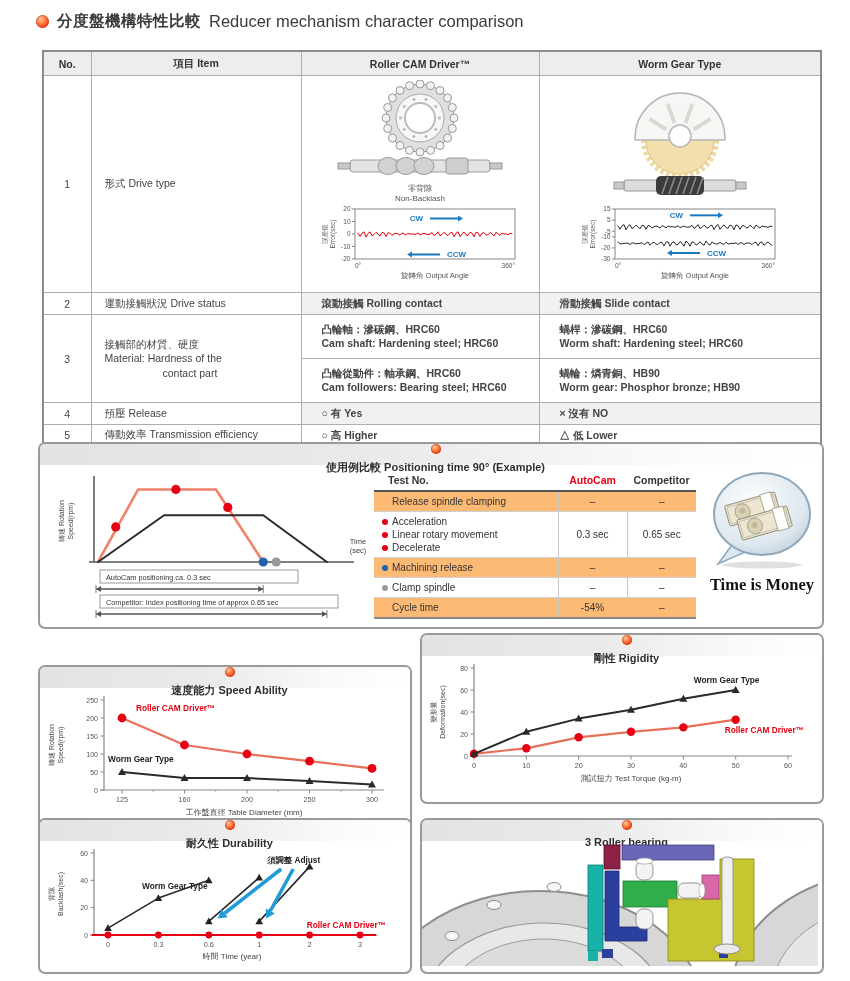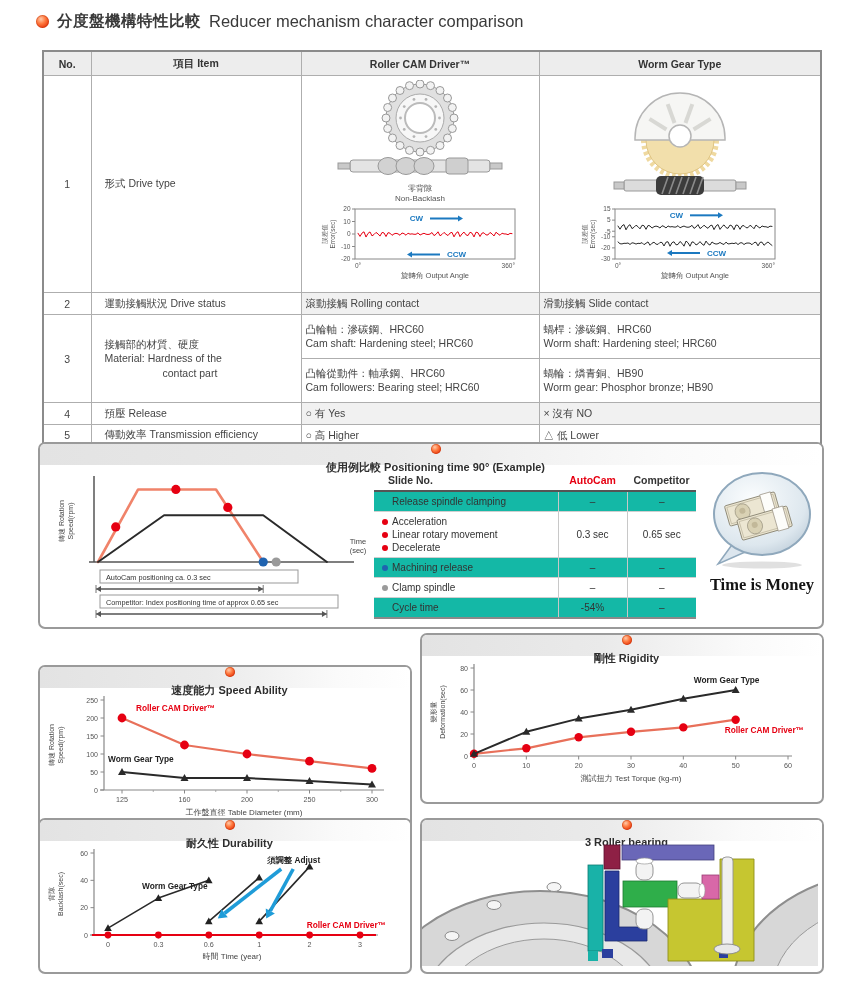--- a/index.html
+++ b/index.html
@@ -13,21 +13,21 @@
   .bullet.big{width:13px;height:13px;}
   .t-zh{font-size:15.5px;font-weight:bold;color:#3a3a3a;letter-spacing:.5px;}
   .t-en{font-size:16.5px;color:#3a3a3a;}
   
   .main-table{position:absolute;left:42px;top:50px;width:778px;border-collapse:collapse;
               font-size:10.5px;color:#444;border:2px solid #8b8b8b;table-layout:fixed;}
   .main-table th,.main-table td{border:1px solid #aeaeae;}
   .main-table th{background:#ededed;font-weight:600;color:#333;height:21px;font-size:10.5px;}
   .main-table td.no{text-align:center;}
   .main-table td.item{padding-left:13px;}
-  .main-table td.cell{padding:3px 4px;line-height:1.25;}
+  .main-table td.cell{padding:3px 20px;line-height:1.25;font-weight:bold;}
   .main-table tr.vshade td.v{background:#f1f1f1;}
   .h204{height:204px;}.h22{height:22px;}.h44{height:44px;}
   .figcell{vertical-align:top;text-align:center;padding:4px 2px 2px 2px;}
   .cap{font-size:8px;color:#555;line-height:1.2;height:20px;}
   .item3 div{line-height:1.35;}
   .item3 .ind{padding-left:58px;}
   .item3{padding-left:13px;}
   
   .panel{position:absolute;background:#fff;border:2px solid #9a9a9a;border-radius:7px;overflow:hidden;}
   .panel-head{height:21px;display:flex;align-items:center;gap:6px;padding-left:9px;
@@ -40,21 +40,21 @@
   #bearing-panel{left:420px;top:818px;width:400px;height:152px;}
   #pos-chart{position:absolute;left:8px;top:24px;}
   
   .pos-table{position:absolute;left:334px;top:26px;width:322px;border-collapse:collapse;
              font-size:10px;color:#333;table-layout:fixed;}
   .pos-table th{font-size:10.5px;font-weight:bold;border-bottom:2px solid #555;padding:4px 2px;text-align:center;}
   .pos-table th.lblh{text-align:left;padding-left:14px;width:168px;}
   .pos-table th.autocam{color:#e60012;}
   .pos-table td{border-bottom:1px solid #cfcfcf;padding:3px 3px;}
   .pos-table td.val{text-align:center;border-left:1px solid #c8c8c8;}
-  .pos-table tr.shade td{background:#14b8a6;}
+  .pos-table tr.shade td{background:#fdba74;}
   .pos-table tr:last-child td{border-bottom:2px solid #8a8a8a;}
   .pos-table td.lbl{padding-left:6px;line-height:1.3;}
   .dot{display:inline-block;width:6px;height:6px;border-radius:50%;margin:0 4px 1px 2px;vertical-align:middle;}
   .dot-red{background:#e60012;}.dot-blue{background:#1f63b0;}.dot-gray{background:#9b9b9b;}
   .dot-none{background:transparent;}
   .money{position:absolute;left:662px;top:26px;width:120px;text-align:center;}
   .money-label{font-family:"Liberation Serif",serif;font-size:16.5px;font-weight:bold;color:#141414;margin-top:1px;}
   .chart-box{width:100%;}
 </style>
 </head>
@@ -304,21 +304,21 @@
           <line x1="48" y1="142" x2="48" y2="150" stroke="#777" stroke-width="1"></line>
           <line x1="278.91999999999996" y1="142" x2="278.91999999999996" y2="150" stroke="#777" stroke-width="1"></line>
           <line x1="48" y1="146" x2="273.91999999999996" y2="146" stroke="#555" stroke-width="1.2"></line>
           <path d="M 278.91999999999996 146 L 273.91999999999996 149 L 273.91999999999996 143 Z" fill="#555"></path>
           <line x1="278.91999999999996" y1="146" x2="53" y2="146" stroke="#555" stroke-width="1.2"></line>
           <path d="M 48 146 L 53 143 L 53 149 Z" fill="#555"></path>
         </svg></div>
     <table class="pos-table">
       <thead>
         <tr>
-          <th class="lblh">Slide No.</th>
+          <th class="lblh">Test No.</th>
           <th class="autocam">AutoCam</th>
           <th>Competitor</th>
         </tr>
       </thead>
       <tbody id="pos-tbody">
           <tr class="shade">
             <td class="lbl">
               <div><span class="dot dot-none"></span>Release spindle clamping</div>
             </td>
             <td class="val">–</td>

